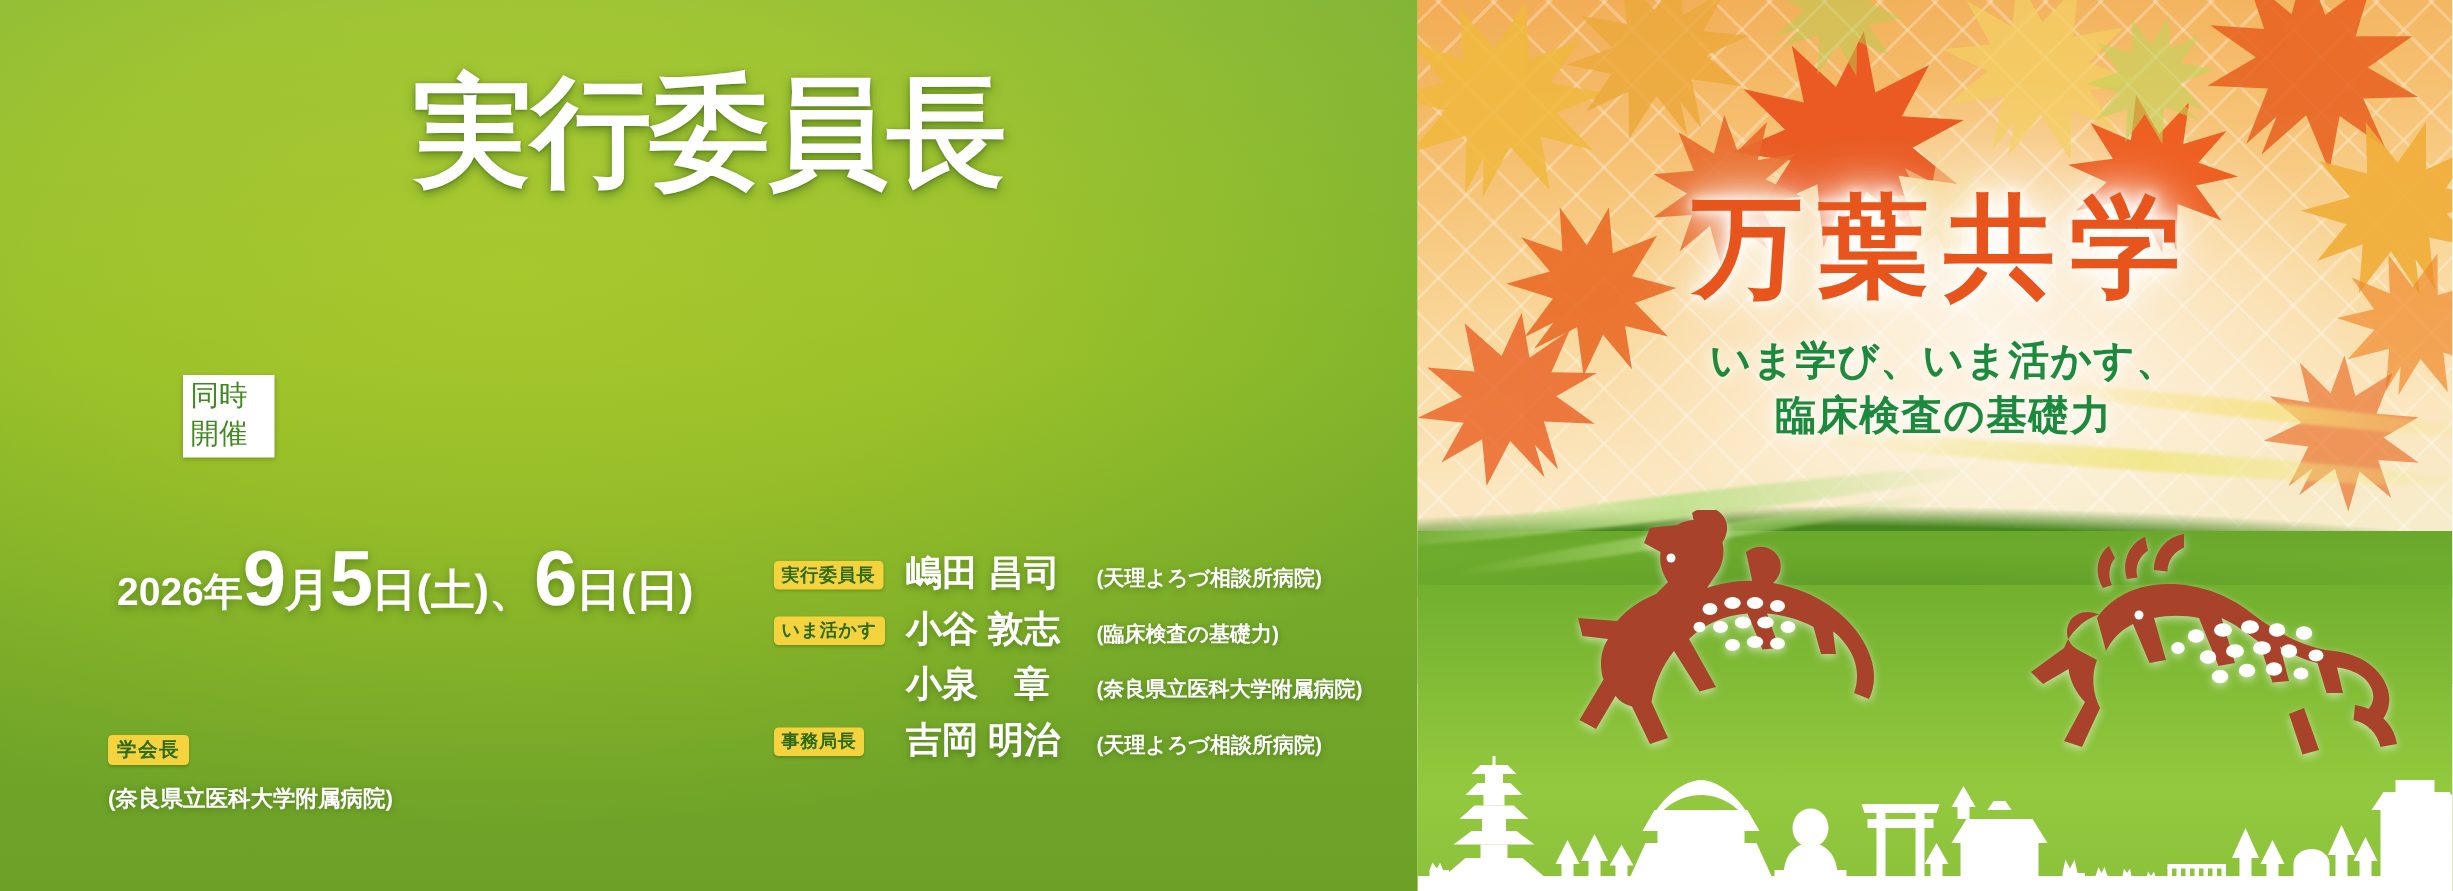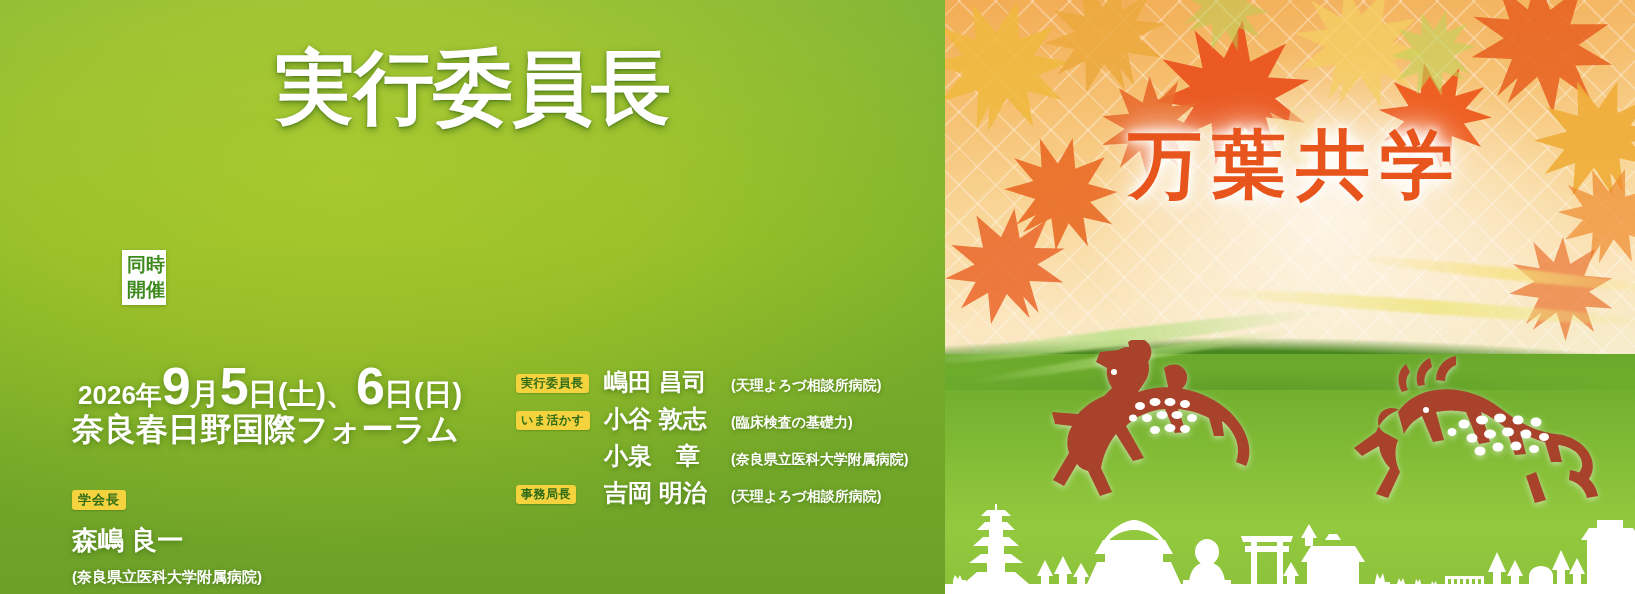--- a/index.html
+++ b/index.html
@@ -46,24 +46,24 @@
   .title-line2{font-size:80px;margin-top:8px;}
 
   
   .concurrent{
     position:absolute;left:122px;top:250px;
     display:flex;align-items:flex-start;gap:9px;
   }
   .concurrent-badge{
     background:#fff;
     color:#3f8a1e;
-    font-weight:bold;
+    font-weight:normal;
     font-size:19px;
     line-height:1.32;
-    padding:2px 1px 3px 5px;
+    padding:2px 18px 3px 5px;
     text-align:center;
     letter-spacing:0px;
     box-shadow:0 1px 3px rgba(40,80,10,.35);
   }
   .concurrent-badge div{white-space:nowrap;}
   .concurrent-lines{
     font-size:24px;font-weight:bold;line-height:1.28;
     text-shadow:0 2px 5px rgba(45,90,12,.5);
     white-space:nowrap;
   }
@@ -224,26 +224,24 @@
         </div>
         <div class="concurrent-lines">
         </div>
       </div>
 
       <div class="dateline">
         <span class="yr">2026年</span><span class="big">9</span><span class="md">月</span><span class="big">5</span><span class="md">日</span><span class="wd">(土)</span><span class="md">、</span><span class="big">6</span><span class="md">日</span><span class="wd">(日)</span>
       </div>
 
       <div class="venue">
-        <div>奈良春日野国際フォーラム</div>
       </div>
 
       <div class="chair-row">
         <span class="ybadge">学会長</span>
-        <span class="pname">森嶋 良一</span>
         <span class="paffil">(奈良県立医科大学附属病院)</span>
       </div>
 
       <div class="committee">
         <div class="com-row">
           <span class="com-badge-slot">
               <span class="ybadge">実行委員長</span>
             </span>
           <span class="pname com-name-slot">嶋田 昌司</span>
           <span class="paffil">(天理よろづ相談所病院)</span>
@@ -359,20 +357,24 @@
     <div class="hill-far"></div>
     <div class="grass"></div>
 
     <div class="streak" style="left:-40px;top:330px;width:420px;height:16px;background:linear-gradient(90deg,rgba(255,255,255,0),rgba(190,225,140,.9),rgba(255,255,255,0));transform:rotate(-7deg);"></div>
     <div class="streak" style="left:250px;top:300px;width:470px;height:14px;background:linear-gradient(90deg,rgba(255,255,255,0),rgba(240,230,130,.85),rgba(255,255,255,0));transform:rotate(4deg);"></div>
     <div class="streak" style="left:20px;top:352px;width:330px;height:10px;background:linear-gradient(90deg,rgba(255,255,255,0),rgba(170,215,115,.8),rgba(255,255,255,0));transform:rotate(-9deg);"></div>
     <div class="streak" style="left:400px;top:268px;width:330px;height:12px;background:linear-gradient(90deg,rgba(255,255,255,0),rgba(245,225,120,.7),rgba(255,255,255,0));transform:rotate(6deg);"></div>
 
     <div class="theme">
       <div class="theme-main">万葉共学</div>
+      <div class="theme-sub">
+        <div>いま学び、いま活かす、</div>
+        <div>臨床検査の基礎力</div>
+      </div>
     </div>
 
     <div class="deer" style="left:55px;top:340px;">
       <svg width="275" height="180" viewBox="0 0 275 180">
         <g fill="#a8422a">
           <path d="M118 10 C128 4 140 6 146 16 C150 23 150 32 146 40 L138 52 C150 48 164 46 178 48 C206 52 228 66 240 84 C250 99 252 114 246 126 L236 122 C240 111 238 99 230 89 C228 86 225 83 222 81 L224 96 L214 96 L209 78 C200 73 189 70 178 69 L186 92 L175 93 L165 69 C150 70 136 76 126 86 L144 118 L133 121 L116 94 C108 104 103 116 101 128 L112 152 L100 156 L88 131 C84 130 80 128 77 124 L64 146 L53 140 L69 113 C66 104 67 94 72 86 L55 84 L52 72 L78 74 C85 66 94 60 104 56 L112 48 C108 42 106 35 107 28 L96 22 L100 12 Z"></path>
           <path d="M128 2 C136 -4 146 -2 150 6 C153 12 151 20 145 25 L136 31 C134 22 130 12 128 2 Z"></path>
           <path d="M164 28 C172 22 182 24 186 32 C189 39 186 47 179 51 L170 56 C168 47 166 37 164 28 Z"></path>
         </g>
         <g fill="#ffffff">

